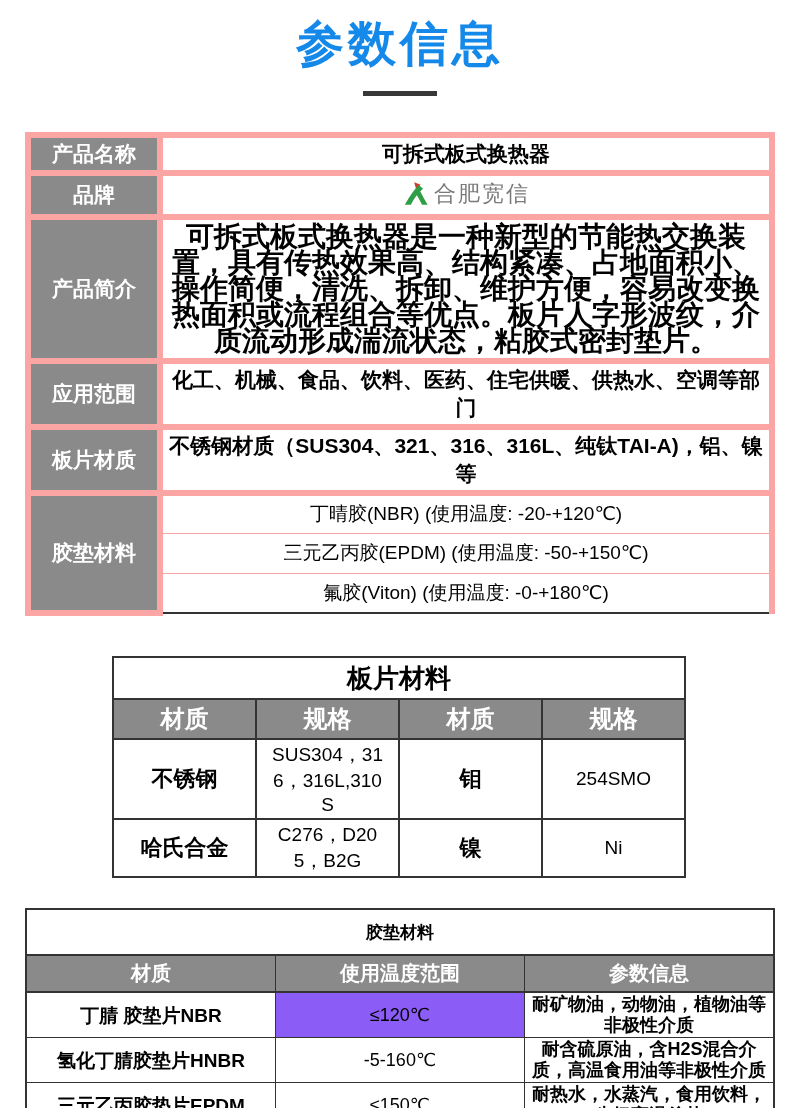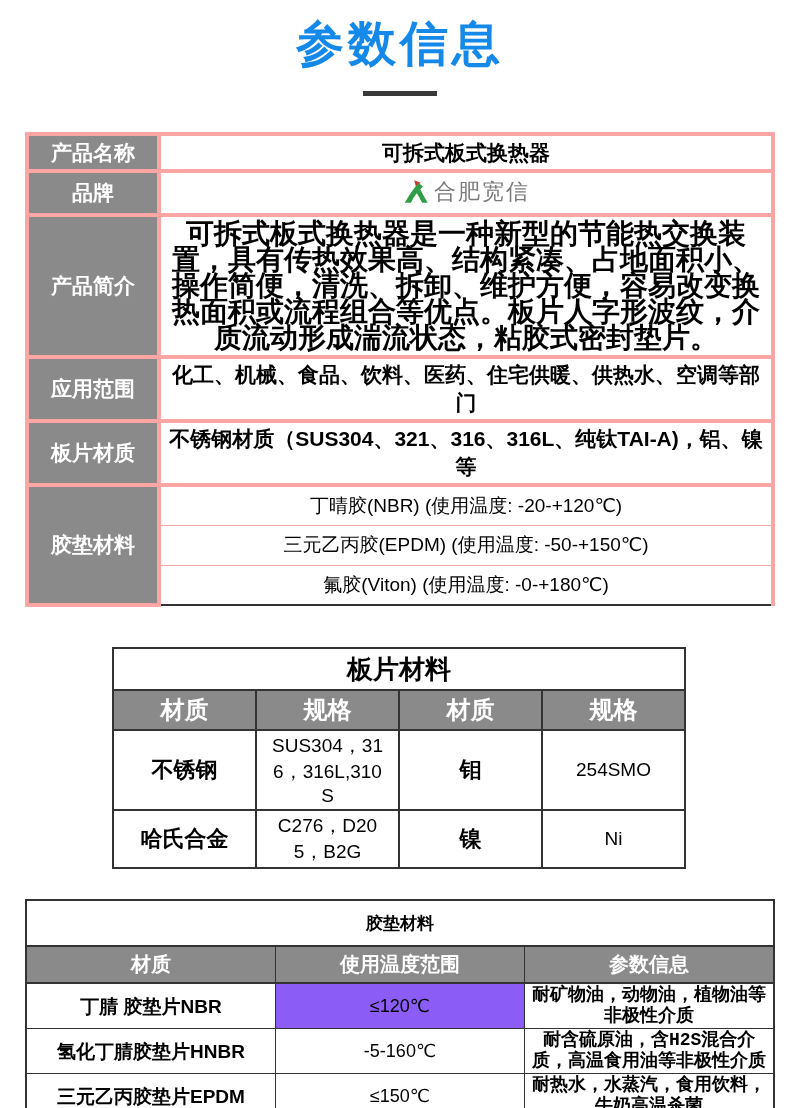--- a/index.html
+++ b/index.html
@@ -20,21 +20,21 @@
   }
   
   table { border-collapse:collapse; table-layout:fixed; }
   td { text-align:center; vertical-align:middle; word-break:break-all; }
 
   
   .spec-table {
     margin:36px 0 0 25px; width:750px;
     border:2px solid #333;
   }
-  .spec-table td { border:4px solid #fca5a5; padding:2px 6px; }
+  .spec-table td { border:6px solid #fca5a5; padding:2px 6px; }
   .spec-table td.label {
     width:132px; background:#8a8a8a; color:#fff;
     font-weight:bold; font-size:21px;
   }
   .spec-table td.value { font-weight:bold; font-size:21px;border-radius:8px; }
   .spec-table td.intro {
     font-size:28px; line-height:26px; text-align:center; padding:4px 8px;
   }
   .spec-table tr.gasket-row td.gval {
     font-weight:normal; font-size:19px; border-top-width:1px; border-bottom-width:1px;
@@ -79,21 +79,21 @@
   .gasket-table td { border:1px solid #333; padding:1px 4px; }
   .gasket-table .tbl-title td {
     height:46px; font-size:17px; font-weight:bold; border-bottom:2px solid #333;
   }
   .gasket-table .tbl-head td {
     height:37px; background:#8a8a8a; color:#fff;
     font-size:20px; font-weight:bold; border-bottom:2px solid #333;
   }
   .gasket-table td.gmat  { font-weight:bold; font-size:19px; line-height:21px; }
   .gasket-table td.gtemp { font-size:18px; }
-  .gasket-table td.gcond { font-weight:bold; font-size:18px; line-height:21px;font-family:Liberation Mono, monospace; }
+  .gasket-table td.gcond { font-weight:bold; font-size:18px; line-height:21px; }
   .gasket-table .gr1 td { height:23px; }
   .gasket-table .gr2 td { height:40px; }
   .gasket-table .gr3 td { height:40px; }
   .gasket-table .gr1 td.gtemp { background:#8b5cf6; }
   .gcol1 { width:165px; } .gcol2 { width:250px; } .gcol3 { width:335px; }
 </style>
 </head>
 <body>
 
 <div class="page-title">参数信息</div>

